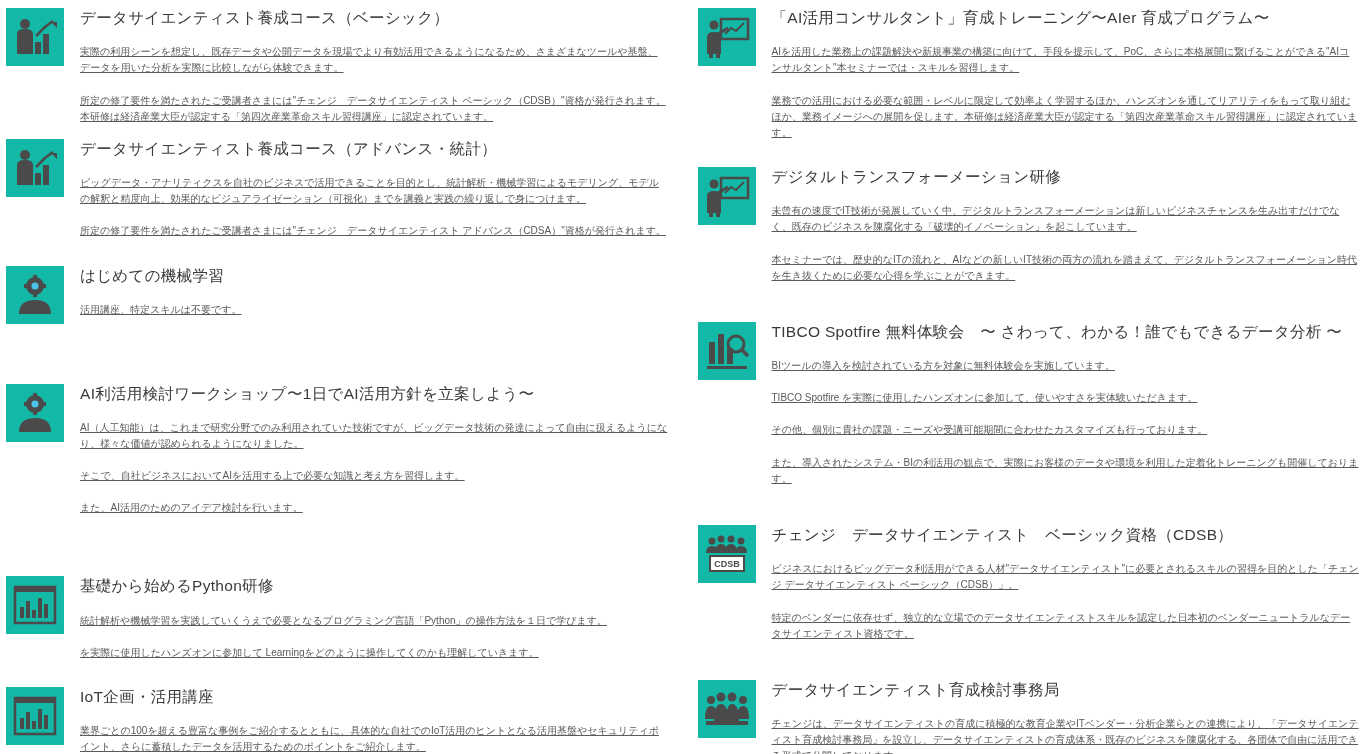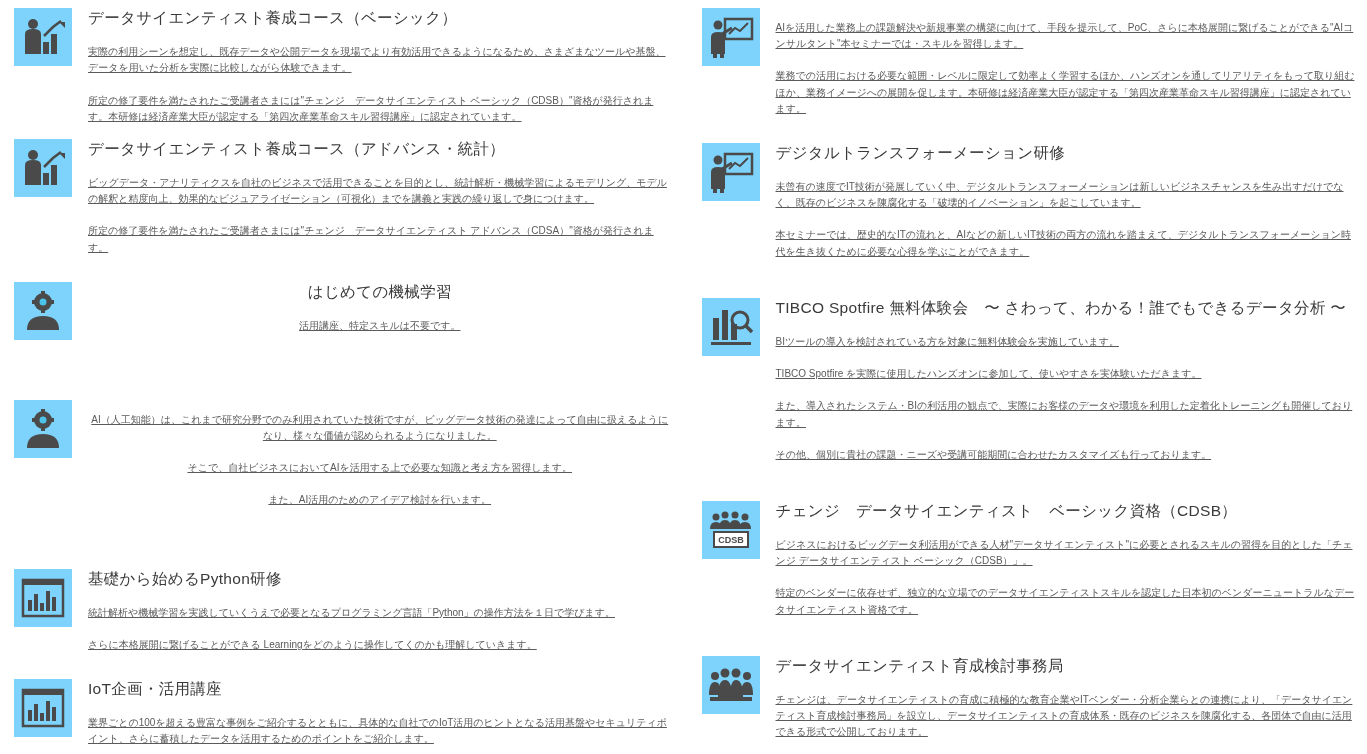--- a/index.html
+++ b/index.html
@@ -14,42 +14,42 @@
     color: #333333;
     overflow: hidden;
   }
   .page {
     position: relative;
     width: 1367px;
     height: 754px;
     display: flex;
     flex-direction: row;
     box-sizing: border-box;
-    padding: 4px 8px 0 8px;
+    padding: 4px 8px 0 0;
   }
   .column {
     width: 50%;
     box-sizing: border-box;
     padding-right: 12px;
   }
   .column.right {
     padding-left: 12px;
     padding-right: 0;
   }
   .course {
     display: flex;
     flex-direction: row;
     align-items: flex-start;
     margin-bottom: 10px;
   }
   .icon-box {
     width: 58px;
     height: 58px;
     min-width: 58px;
-    background: #7dd3fc;
+    background: #14b8a6;
     margin-top: 4px;
     margin-left: 6px;
     display: flex;
     align-items: center;
     justify-content: center;
   }
   .icon-box svg {
     display: block;
   }
   .course-body {
@@ -69,21 +69,21 @@
     color: #5a5a5a;
     line-height: 1.62;
     margin: 16px 0 4px 0;
     text-decoration: underline;
   }
   .course-desc:last-child {
     margin-bottom: 0;
   }
   
   .gap-lg { margin-bottom: 34px; }
-  .gap-xl { margin-bottom: 56px; text-align: center; }
+  .gap-xl { margin-bottom: 56px; }
   .gap-md { margin-bottom: 22px; }
 </style>
 </head>
 <body>
 
 <div class="page">
 
   <div class="column left">
 
     <div class="course">
@@ -146,20 +146,21 @@
           <circle cx="22" cy="12" r="9" fill="#4a4a4a"></circle>
           <circle cx="22" cy="12" r="3.5" fill="#4cc3e8"></circle>
           <rect x="20" y="1" width="4" height="4" fill="#4a4a4a"></rect>
           <rect x="20" y="19" width="4" height="4" fill="#4a4a4a"></rect>
           <rect x="11" y="10" width="4" height="4" fill="#4a4a4a"></rect>
           <rect x="29" y="10" width="4" height="4" fill="#4a4a4a"></rect>
           <path d="M6 40 Q6 26 22 26 Q38 26 38 40 Z" fill="#4a4a4a"></path>
         </svg>
       </div>
       <div class="course-body">
+        <div class="course-title">AI利活用検討ワークショップ〜1日でAI活用方針を立案しよう〜</div>
         <p class="course-desc">AI（人工知能）は、これまで研究分野でのみ利用されていた技術ですが、ビッグデータ技術の発達によって自由に扱えるようになり、様々な価値が認められるようになりました。</p>
         <p class="course-desc">そこで、自社ビジネスにおいてAIを活用する上で必要な知識と考え方を習得します。</p>
         <p class="course-desc">また、AI活用のためのアイデア検討を行います。</p>
       </div>
     </div>
 
     <div class="course gap-md">
       <div class="icon-box">
         <svg width="44" height="40" viewBox="0 0 44 40">
           <rect x="2" y="2" width="40" height="36" fill="none" stroke="#4a4a4a" stroke-width="2.5"></rect>
@@ -167,21 +168,21 @@
           <rect x="7" y="22" width="4" height="11" fill="#4a4a4a"></rect>
           <rect x="13" y="16" width="4" height="17" fill="#4a4a4a"></rect>
           <rect x="19" y="25" width="4" height="8" fill="#4a4a4a"></rect>
           <rect x="25" y="13" width="4" height="20" fill="#4a4a4a"></rect>
           <rect x="31" y="19" width="4" height="14" fill="#4a4a4a"></rect>
         </svg>
       </div>
       <div class="course-body">
         <div class="course-title">基礎から始めるPython研修</div>
         <p class="course-desc">統計解析や機械学習を実践していくうえで必要となるプログラミング言語「Python」の操作方法を１日で学びます。</p>
-        <p class="course-desc">さらに本格展開に繋げることができる Learningをどのように操作してくのかも理解していきます。</p>
+        <p class="course-desc">を実際に使用したハンズオンに参加して Learningをどのように操作してくのかも理解していきます。</p>
       </div>
     </div>
 
     <div class="course">
       <div class="icon-box">
         <svg width="44" height="40" viewBox="0 0 44 40">
           <rect x="2" y="2" width="40" height="36" fill="none" stroke="#4a4a4a" stroke-width="2.5"></rect>
           <rect x="2" y="2" width="40" height="5" fill="#4a4a4a"></rect>
           <rect x="7" y="22" width="4" height="11" fill="#4a4a4a"></rect>
           <rect x="13" y="16" width="4" height="17" fill="#4a4a4a"></rect>
@@ -206,20 +207,21 @@
           <rect x="17" y="3" width="27" height="20" fill="none" stroke="#4a4a4a" stroke-width="2.5"></rect>
           <path d="M21 18 L27 12 L32 15 L40 7" stroke="#4a4a4a" stroke-width="2" fill="none"></path>
           <circle cx="10" cy="9" r="4.5" fill="#4a4a4a"></circle>
           <path d="M3 38 L3 21 Q3 16 10 16 Q17 16 17 21 L17 38 Z" fill="#4a4a4a"></path>
           <path d="M14 18 L24 12" stroke="#4a4a4a" stroke-width="3"></path>
           <rect x="5" y="36" width="4" height="6" fill="#4a4a4a"></rect>
           <rect x="12" y="36" width="4" height="6" fill="#4a4a4a"></rect>
         </svg>
       </div>
       <div class="course-body">
+        <div class="course-title">「AI活用コンサルタント」育成トレーニング〜AIer 育成プログラム〜</div>
         <p class="course-desc">AIを活用した業務上の課題解決や新規事業の構築に向けて、手段を提示して、PoC、さらに本格展開に繋げることができる"AIコンサルタント"本セミナーでは・スキルを習得します。</p>
         <p class="course-desc">業務での活用における必要な範囲・レベルに限定して効率よく学習するほか、ハンズオンを通してリアリティをもって取り組むほか、業務イメージへの展開を促します。本研修は経済産業大臣が認定する「第四次産業革命スキル習得講座」に認定されています。</p>
       </div>
     </div>
 
     <div class="course gap-lg">
       <div class="icon-box">
         <svg width="46" height="42" viewBox="0 0 46 42">
           <rect x="17" y="3" width="27" height="20" fill="none" stroke="#4a4a4a" stroke-width="2.5"></rect>
           <path d="M21 18 L27 12 L32 15 L40 7" stroke="#4a4a4a" stroke-width="2" fill="none"></path>
@@ -245,22 +247,22 @@
           <rect x="22" y="18" width="6" height="16" fill="#4a4a4a"></rect>
           <rect x="2" y="36" width="40" height="3" fill="#4a4a4a"></rect>
           <circle cx="31" cy="14" r="8" fill="none" stroke="#4a4a4a" stroke-width="3"></circle>
           <path d="M37 20 L43 26" stroke="#4a4a4a" stroke-width="3.5"></path>
         </svg>
       </div>
       <div class="course-body">
         <div class="course-title">TIBCO Spotfire 無料体験会　〜 さわって、わかる！誰でもできるデータ分析 〜</div>
         <p class="course-desc">BIツールの導入を検討されている方を対象に無料体験会を実施しています。</p>
         <p class="course-desc">TIBCO Spotfire を実際に使用したハンズオンに参加して、使いやすさを実体験いただきます。</p>
+        <p class="course-desc">その他、個別に貴社の課題・ニーズや受講可能期間に合わせたカスタマイズも行っております。</p>
         <p class="course-desc">また、導入されたシステム・BIの利活用の観点で、実際にお客様のデータや環境を利用した定着化トレーニングも開催しております。</p>
-        <p class="course-desc">その他、個別に貴社の課題・ニーズや受講可能期間に合わせたカスタマイズも行っております。</p>
       </div>
     </div>
 
     <div class="course gap-lg">
       <div class="icon-box">
         <svg width="46" height="42" viewBox="0 0 46 42">
           <circle cx="8" cy="8" r="3.5" fill="#4a4a4a"></circle>
           <circle cx="17" cy="6" r="3.5" fill="#4a4a4a"></circle>
           <circle cx="27" cy="6" r="3.5" fill="#4a4a4a"></circle>
           <circle cx="37" cy="8" r="3.5" fill="#4a4a4a"></circle>

